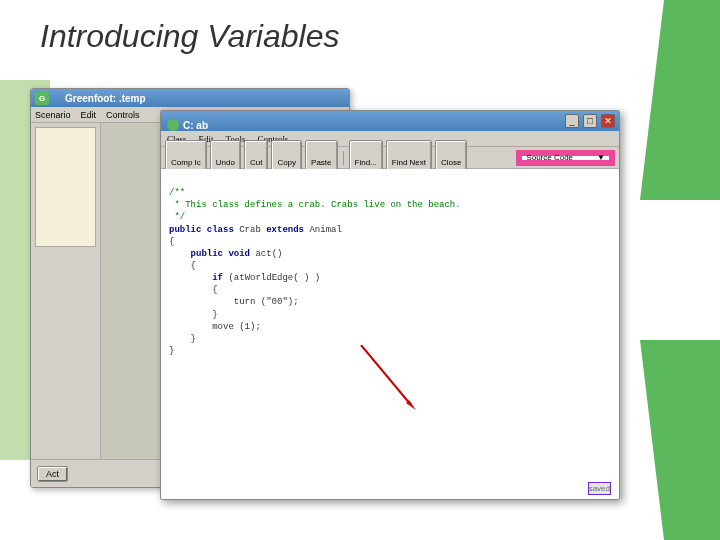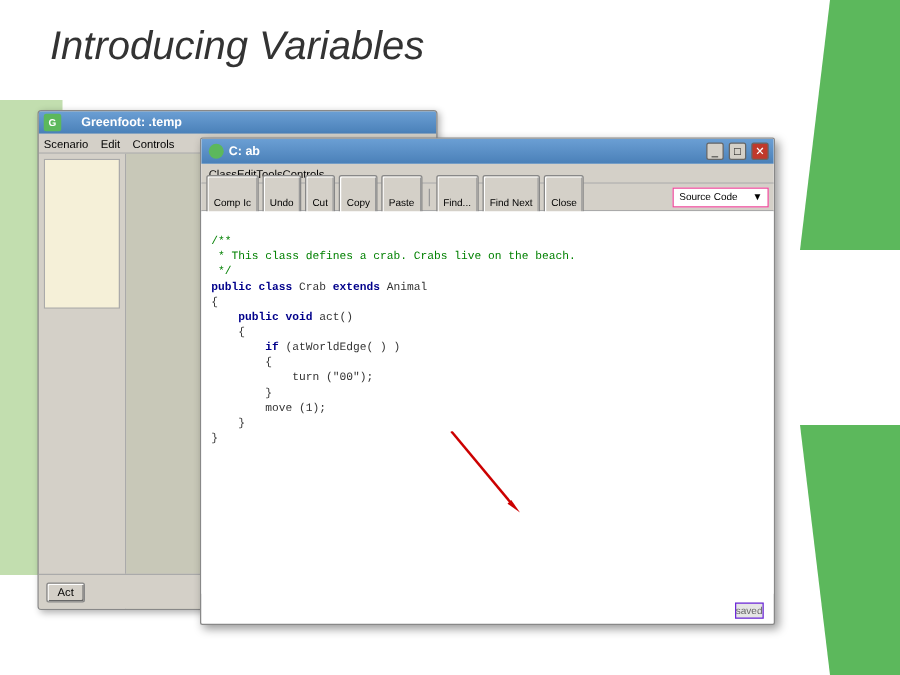--- a/index.html
+++ b/index.html
@@ -148,21 +148,21 @@
       background: #ffffff;
       border: 1px solid #888;
       border-radius: 2px;
       overflow: hidden;
       box-shadow: 3px 3px 8px rgba(0,0,0,0.4);
     }
     .code-titlebar {
       background: linear-gradient(to bottom, #6b9fd4, #4a80b8);
       height: 20px;
       display: flex;
-      align-items: center;
+      align-items: flex-end;
       padding: 0 6px;
       position: relative;
     }
     .code-title-text {
       color: white;
       font-size: 10px;
       font-weight: bold;
       margin-left: 4px;
     }
     .win-btn {
@@ -188,21 +188,23 @@
       gap: 2px;
     }
 
     .code-menubar {
       background: #d4d0c8;
       height: 16px;
       font-size: 9px;
       display: flex;
       align-items: center;
       padding: 0 6px;
+      gap: 12px;
       border-bottom: 1px solid #aaa;
+      font-family: Liberation Serif, serif;
     }
     .code-toolbar {
       background: #d4d0c8;
       height: 22px;
       display: flex;
       align-items: center;
       padding: 0 4px;
       gap: 3px;
       border-bottom: 1px solid #aaa;
     }
@@ -213,27 +215,27 @@
       font-size: 8px;
       padding: 17px 5px;
       height: 16px;
       box-shadow: 1px 1px 0 #fff inset, -1px -1px 0 #999 inset;
       cursor: pointer;
     }
     .toolbar-sep { width: 1px; height: 14px; background: #999; margin: 0 2px; }
     .source-dropdown {
       margin-left: auto;
       background: white;
-      border: 1px solid #ec4899;
+      border: 6px solid #ec4899;
       font-size: 8px;
       padding: 1px 4px;
       height: 16px;
       display: flex;
       align-items: center;
-      gap: 12px;
+      gap: 24px;
     }
 
     .code-body {
       background: white;
       padding: 6px 8px;
       font-family: 'Courier New', monospace;
       font-size: 9px;
       color: #333;
       height: calc(100% - 82px);
       overflow: hidden;

